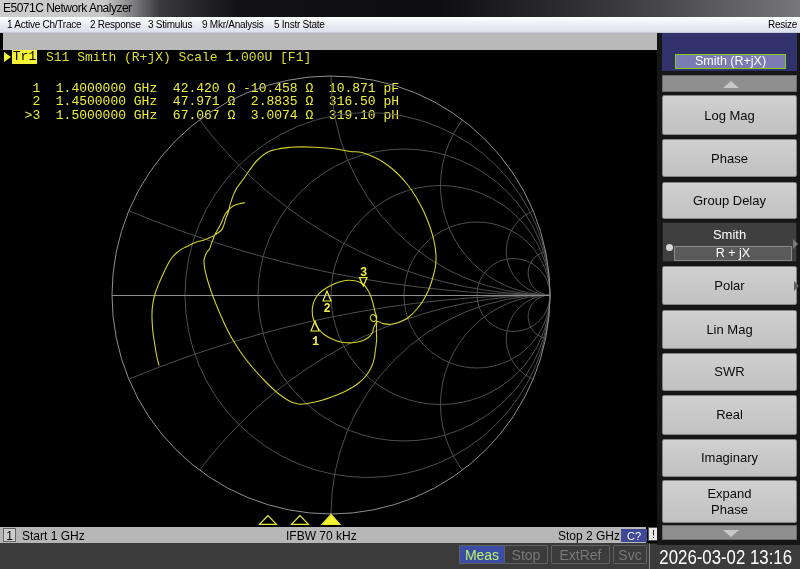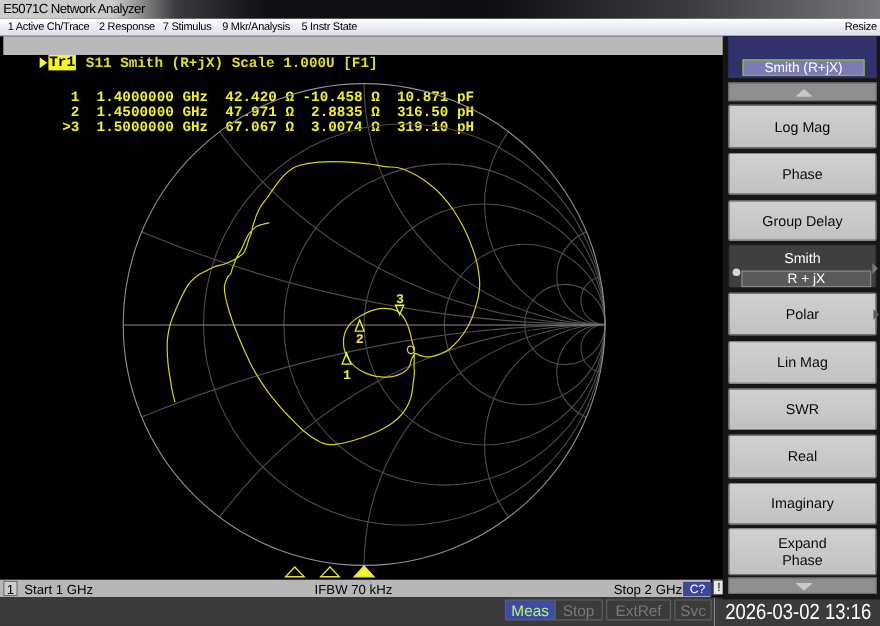--- a/index.html
+++ b/index.html
@@ -6,42 +6,42 @@
 .abs { position:absolute; }
 #titlebar { left:0; top:0; width:800px; height:17px;
   background:linear-gradient(90deg,#cdcdcd 0%,#c9c9c9 13%,#3a3a3e 20%,#111115 30%,#0e0e12 55%,#3c3c40 78%,#77777b 100%);
   color:#000; font-size:12px; letter-spacing:-0.5px; line-height:17px; }
 #titlebar span { position:absolute; left:3px; top:0; }
 #menubar { left:0; top:17px; width:800px; height:16px;
   background:linear-gradient(#ffffff,#e7eaf2 60%,#dde1ec);
   border-bottom:1px solid #c6cad6; color:#000; font-size:10px; letter-spacing:-0.25px; line-height:16px; white-space:nowrap;padding-left:10px; }
 #menubar span { position:absolute; top:0; }
 #graytop { left:3px; top:33px; width:655px; height:17px; background:#b9b9b9; }
-.mono { font-family:"Liberation Mono", monospace; font-weight:bold;margin-left:32px; }
+.mono { font-family:"Liberation Mono", monospace; font-weight:normal; }
 #tr1row { left:0px; top:50px; width:660px; height:15px; color:#dede2e; font-size:13px; line-height:15px; white-space:nowrap; }
 #markers { left:9px; top:82px; color:#efef3a; font-size:13px; line-height:13.4px; white-space:pre; }
 .sbtn { left:662px; width:135px; background:linear-gradient(#d0d0d0,#c1c1c1);
   border:1px solid #858585; border-radius:2px; color:#0a0a0a; font-size:13px;
   display:flex; align-items:center; justify-content:center; text-align:center; }
 #statusstrip { left:0; top:527px; width:646px; height:16px; background:#b7b7b7;
   color:#000; font-size:12px; }
 #statusstrip span { position:absolute; top:2px; }
 #bottombar { left:0; top:543px; width:800px; height:26px; background:#3b3b3b;
   font-size:14px; }
 .chip { position:absolute; top:2px; height:19px; line-height:19px; text-align:center;
   border:1px solid #606060; border-radius:1px; }
 </style></head>
 <body>
 <div class="abs" id="titlebar">
     <span>E5071C Network Analyzer</span>
   </div>
 <div class="abs" id="menubar">
   <span style="left:7px">1 Active Ch/Trace</span>
   <span style="left:90px">2 Response</span>
-  <span style="left:148px">7 Stimulus</span>
+  <span style="left:148px">3 Stimulus</span>
   <span style="left:202px">9 Mkr/Analysis</span>
   <span style="left:274px">5 Instr State</span>
   <span style="left:768px">Resize</span>
 </div>
 <div class="abs" id="graytop"></div>
 
 <div class="abs mono" id="tr1row">
   <span class="abs" style="left:4px;top:2px;width:0;height:0;border-left:7px solid #f4f434;border-top:5px solid transparent;border-bottom:5px solid transparent"></span>
   <span class="abs" style="left:12px;top:0;width:25px;height:14px;background:#f4f434;color:#000;text-align:center;line-height:14px">Tr1</span>
   <span class="abs" style="left:46px;top:0">S11 Smith (R+jX) Scale 1.000U [F1]</span>

